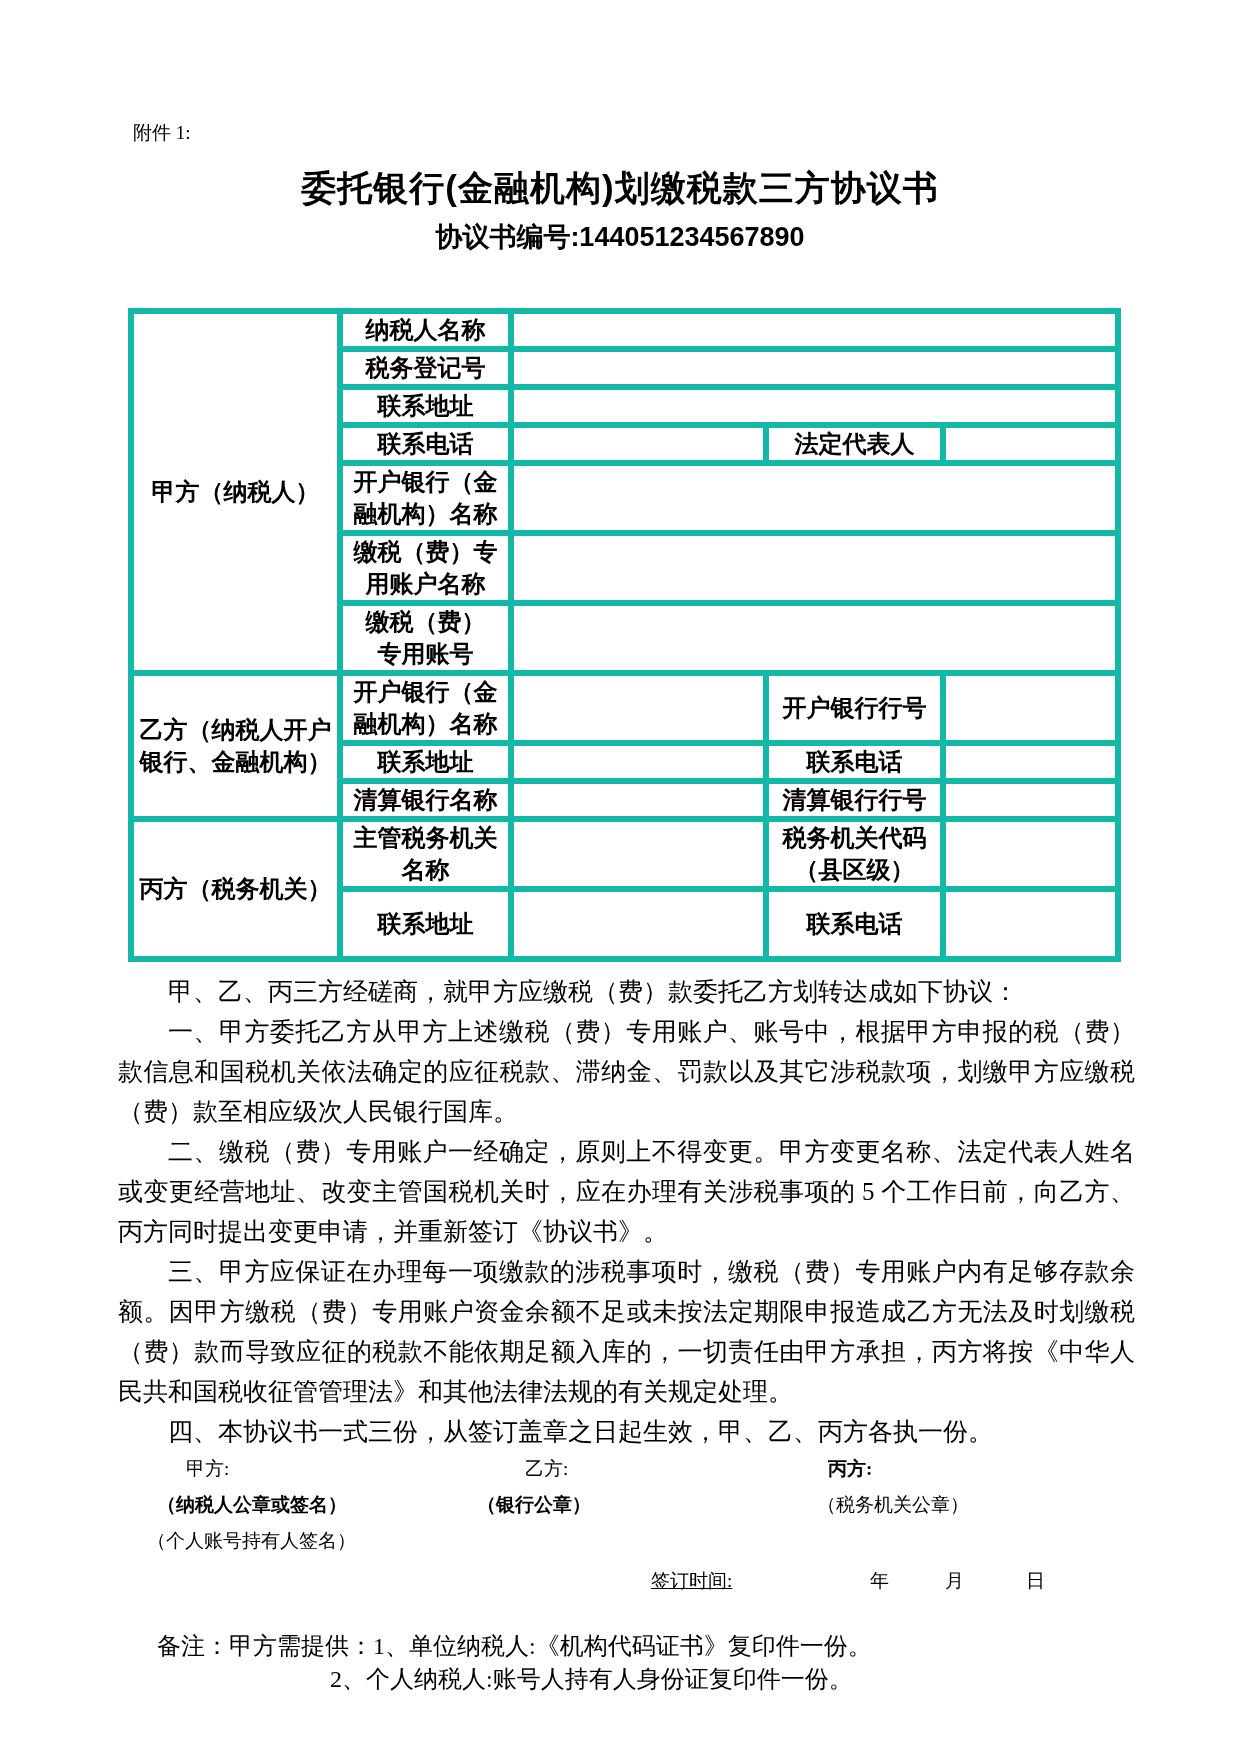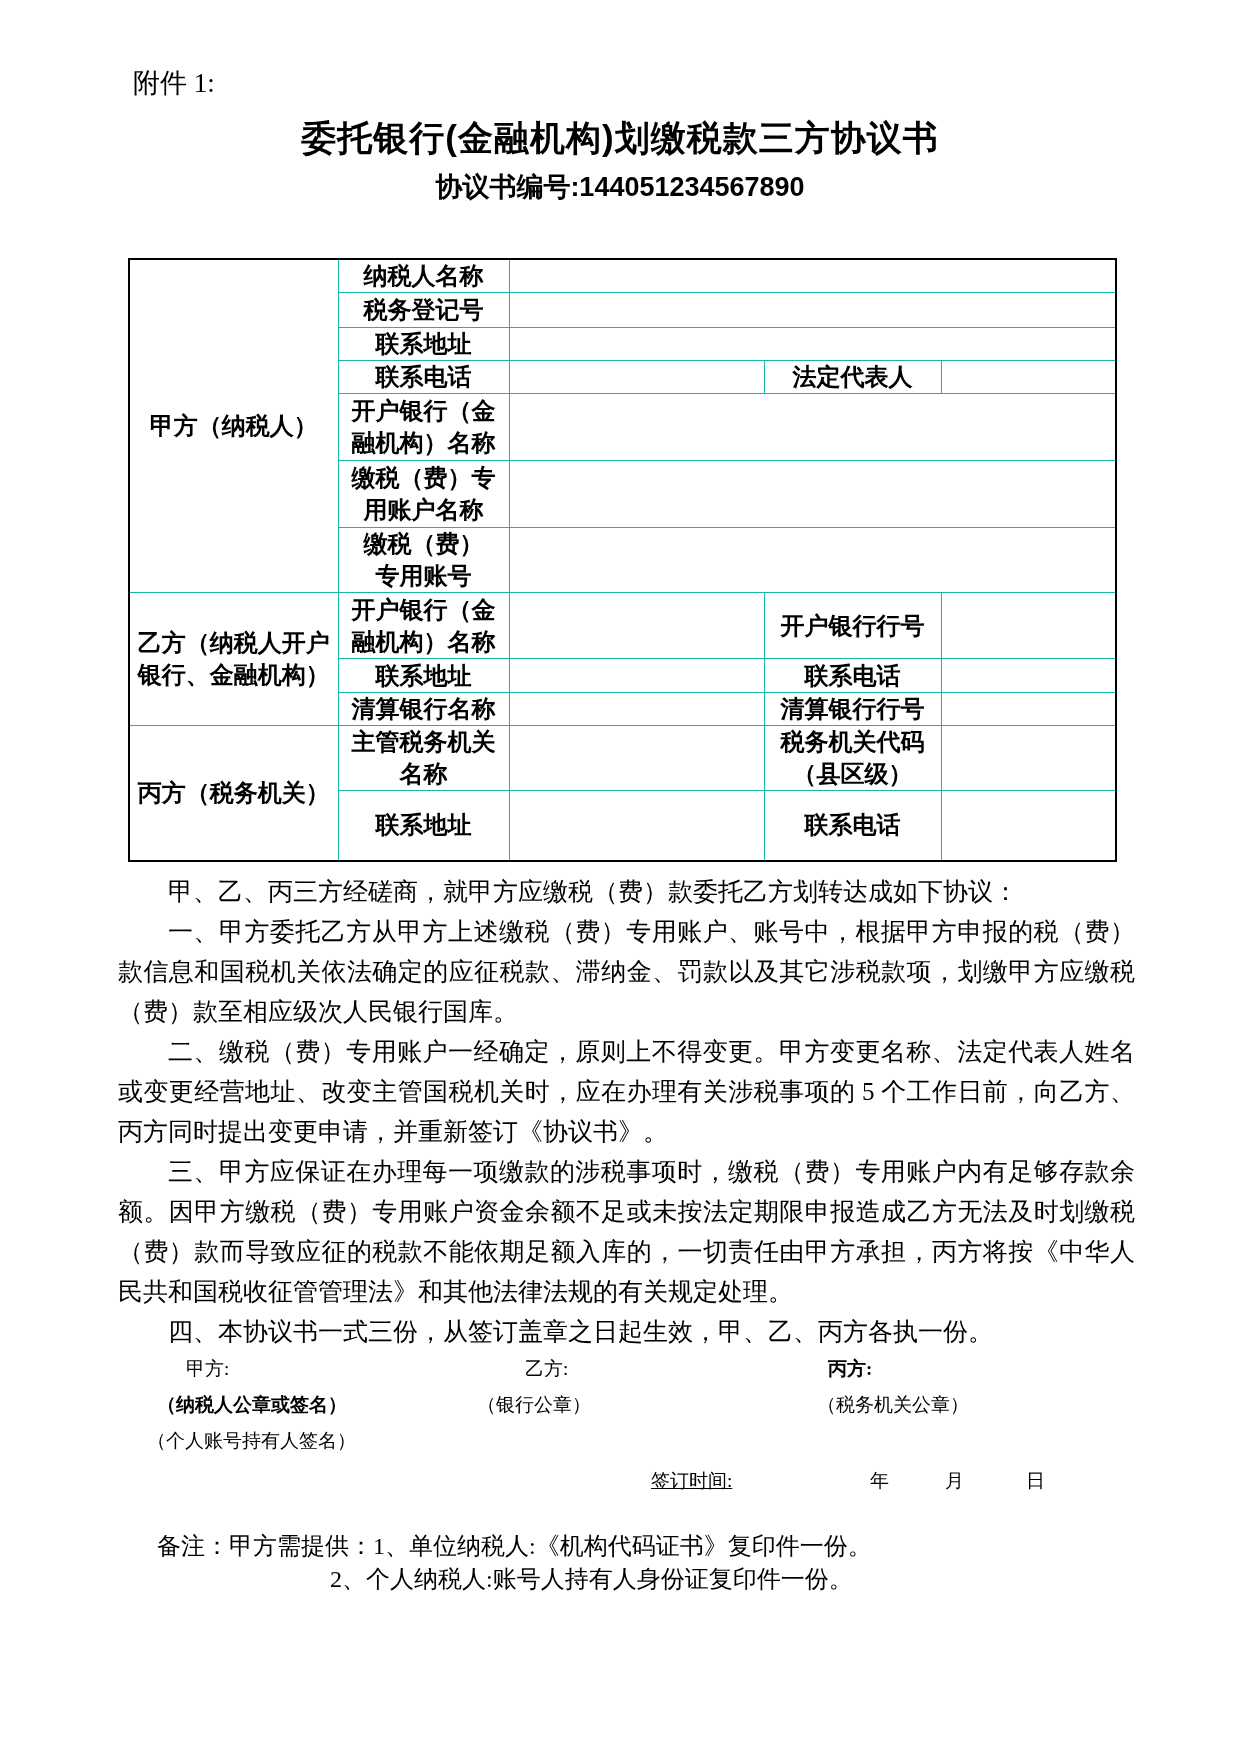--- a/index.html
+++ b/index.html
@@ -6,23 +6,23 @@
   .page {
     position:relative;
     width:1240px; height:1753px;
     background:#ffffff;
     color:#000;
     font-family:"Liberation Serif", serif;
     overflow:hidden;
     margin:0 auto;
   }
   .attachment {
-    padding-top:68px;
+    padding-top:118px;
     margin-left:133px;
-    font-size:27px;
+    font-size:19px;
     line-height:30px;
   }
   .title {
     margin:16px 0 0 0;
     text-align:center;
     font-size:35px;
     line-height:48px;
     font-weight:700;
     font-family:"Liberation Sans", sans-serif;
     letter-spacing:1px;
@@ -36,21 +36,21 @@
     font-family:"Liberation Sans", sans-serif;
   }
   table.form-table {
     margin:56px 0 0 128px;
     width:987px;
     border-collapse:collapse;
     table-layout:fixed;
     border:2px solid #000;
   }
   table.form-table td {
-    border:1px solid #14b8a6;
+    border:6px solid #14b8a6;
     text-align:center;
     vertical-align:middle;
     font-weight:700;
     font-family:"Liberation Sans", sans-serif;
     font-size:24px;
     line-height:32px;
     padding:0 4px;
     white-space:pre-line;
     overflow:hidden;
   }
@@ -73,21 +73,21 @@
     margin-left:118px;
     width:1017px;
     height:152px;
     font-size:19px;
   }
   .sig-block span { position:absolute; white-space:pre; }
   .sig-a   { left:68px;  top:4px;  }
   .sig-b   { left:407px; top:4px;  }
   .sig-c   { left:710px; top:4px;font-weight:bold;  }
   .seal-a  { left:39px;  top:40px;font-weight:bold; }
-  .seal-b  { left:359px; top:40px; }
+  .seal-b  { left:359px; top:40px;font-weight:bold; }
   .seal-c  { left:699px; top:40px; }
   .pers-a  { left:29px;  top:76px; }
   .sign-dt { left:533px; top:116px;text-decoration:underline;}
   .sign-y  { left:752px; top:116px;}
   .sign-m  { left:827px; top:116px;}
   .sign-d  { left:908px; top:116px;}
   .notes {
     margin:26px 0 0 157px;
     font-size:24px;
     line-height:33px;

